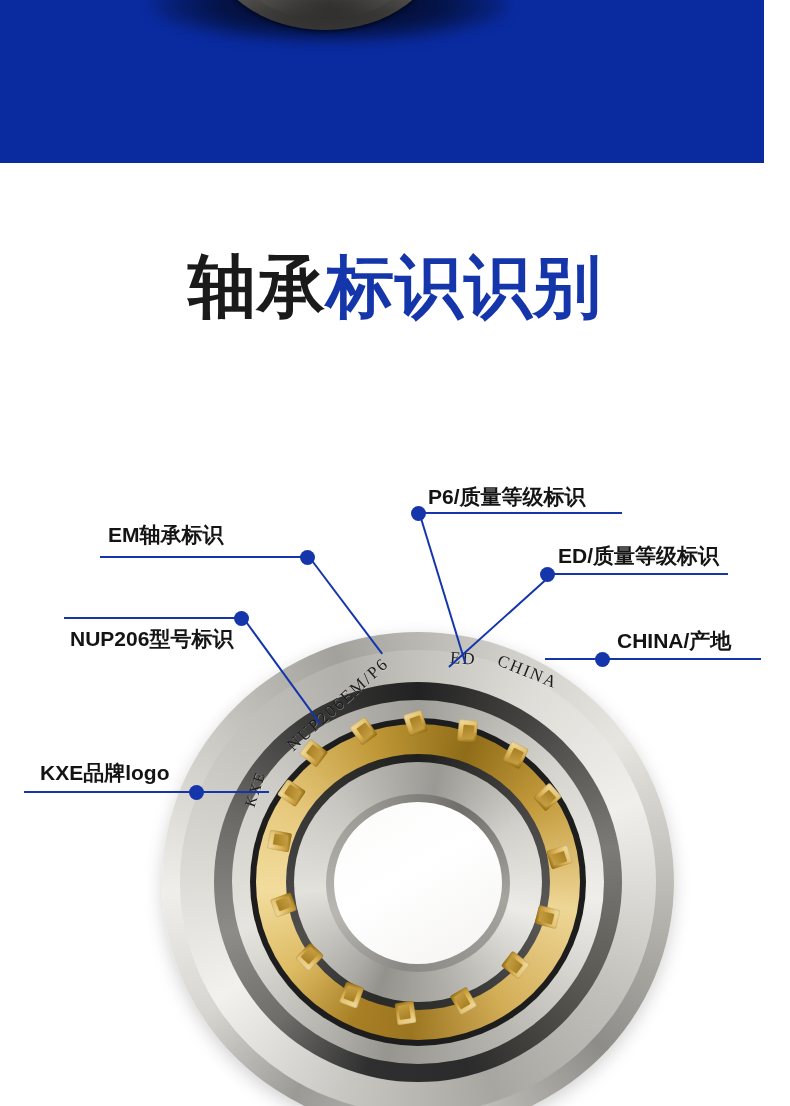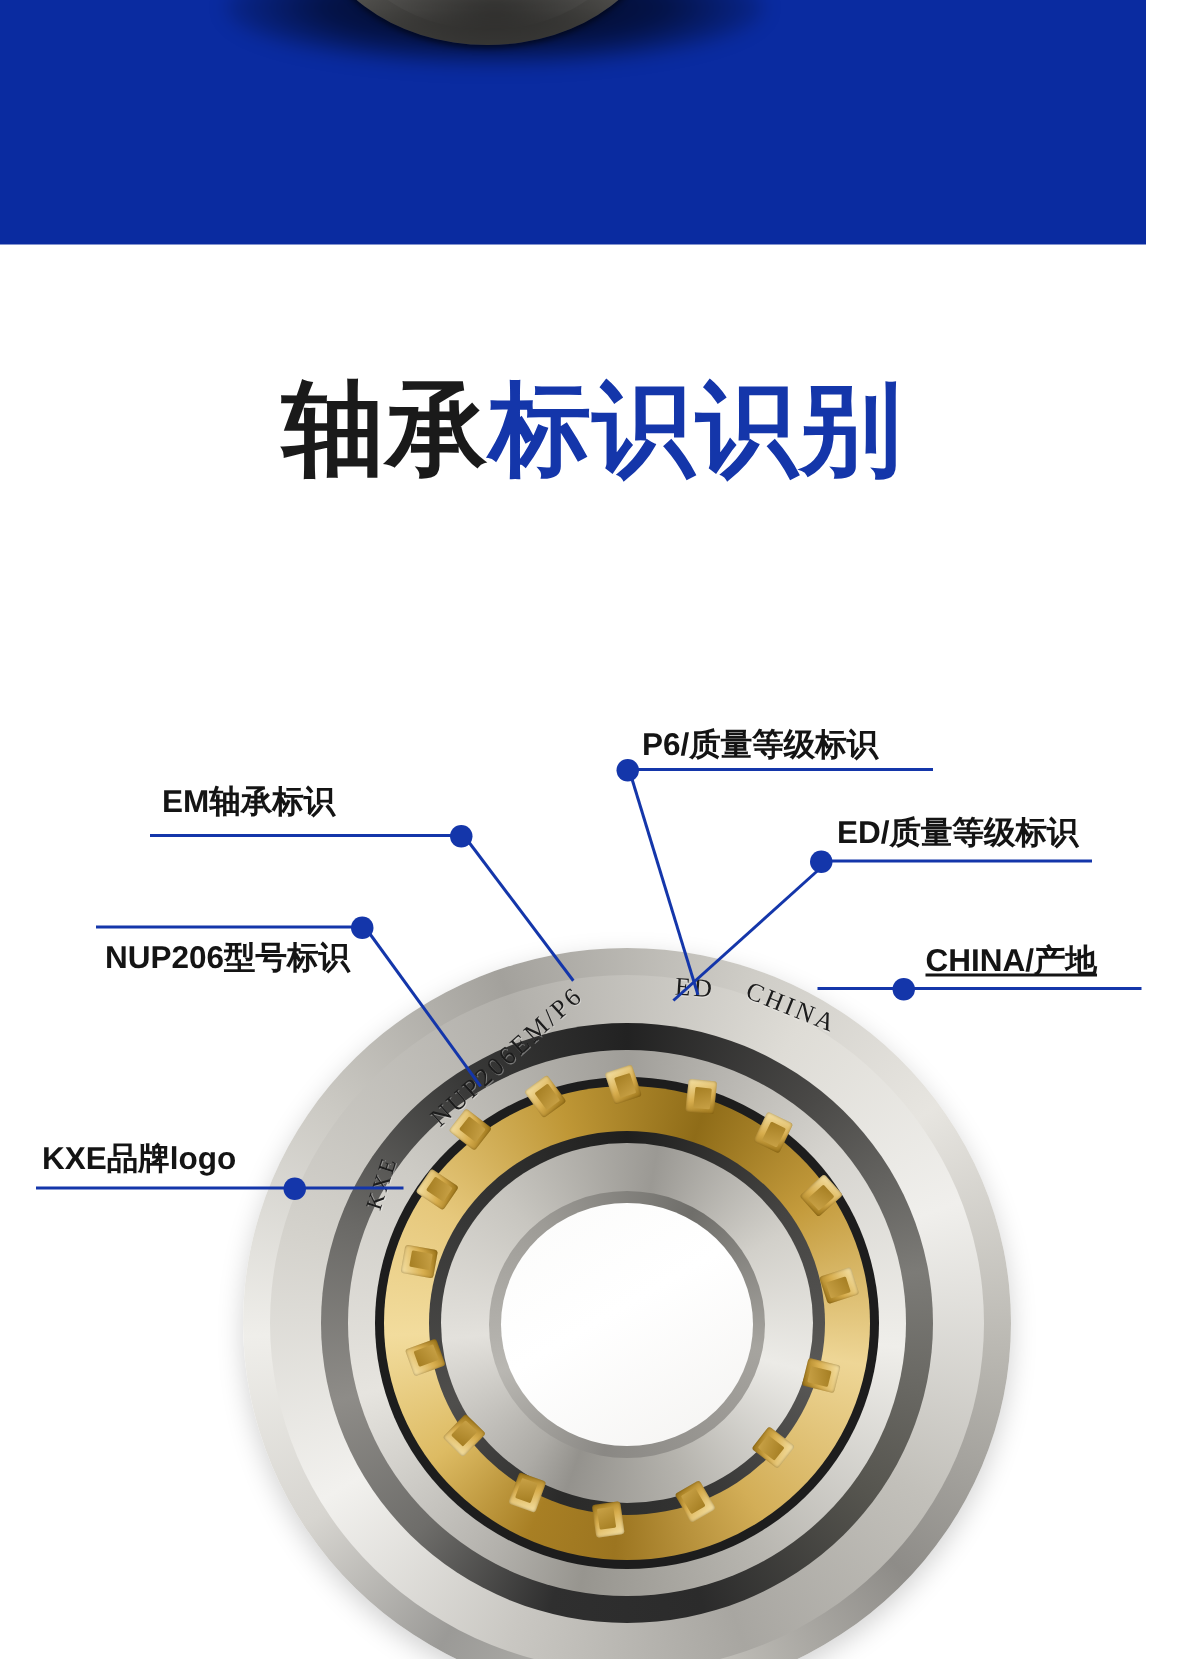--- a/index.html
+++ b/index.html
@@ -335,21 +335,21 @@
   <div class="callout-text" style="left:428px; top:486px;">P6/质量等级标识</div>
   <div class="lead-h" style="left:424px; top:512px; width:198px;"></div>
   <div class="lead-diag" style="left:420px; top:514px; width:155px; transform:rotate(73deg);"></div>
   <div class="lead-dot" style="left:411px; top:506px;"></div>
 
   <div class="callout-text" style="left:558px; top:545px;">ED/质量等级标识</div>
   <div class="lead-h" style="left:552px; top:573px; width:176px;"></div>
   <div class="lead-diag" style="left:550px; top:575px; width:136px; transform:rotate(138deg);"></div>
   <div class="lead-dot" style="left:540px; top:567px;"></div>
 
-  <div class="callout-text" style="left:617px; top:630px;text-decoration:underline;">CHINA/产地</div>
+  <div class="callout-text" style="left:617px; top:630px;">CHINA/产地</div>
   <div class="lead-h" style="left:545px; top:658px; width:216px;"></div>
   <div class="lead-dot" style="left:595px; top:652px;"></div>
 
-  <div class="callout-text" style="left:28px; top:762px;">KXE品牌logo</div>
+  <div class="callout-text" style="left:40px; top:762px;">KXE品牌logo</div>
   <div class="lead-h" style="left:24px; top:791px; width:245px;"></div>
   <div class="lead-dot" style="left:189px; top:785px;"></div>
 
 </div>
 
 </body></html>

